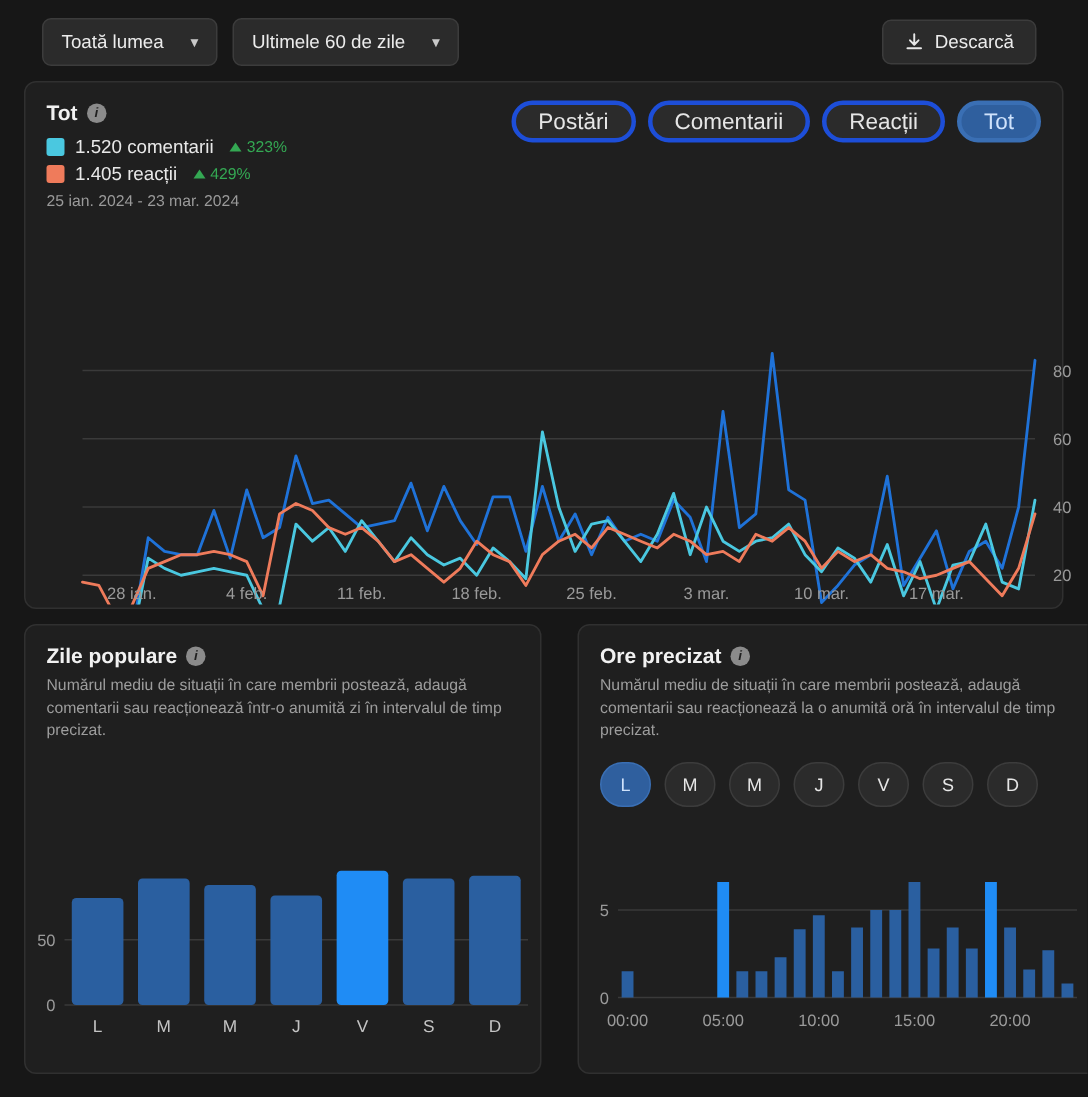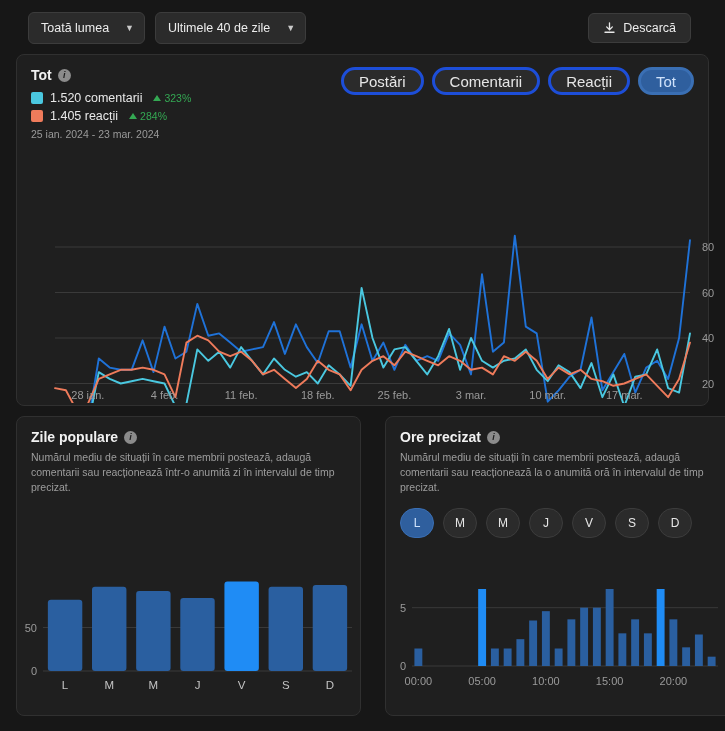--- a/index.html
+++ b/index.html
@@ -97,21 +97,21 @@
 <body>
 
 <div class="app">
 
   <div class="topbar">
     <div class="pill-select">
       <span>Toată lumea</span>
       <span class="caret">▼</span>
     </div>
     <div class="pill-select">
-      <span>Ultimele 40 de zile</span>
+      <span>Ultimele 60 de zile</span>
       <span class="caret">▼</span>
     </div>
     <div class="spacer"></div>
     <div class="download-btn">
       <svg width="13" height="13" viewBox="0 0 16 16">
         <path d="M8 1 L8 9 M4.5 6 L8 9.6 L11.5 6" stroke="#e8e8e8" stroke-width="1.6" fill="none" stroke-linecap="round" stroke-linejoin="round"></path>
         <path d="M2.5 12.5 L13.5 12.5" stroke="#e8e8e8" stroke-width="1.8" stroke-linecap="round"></path>
       </svg>
       <span>Descarcă</span>
     </div>
@@ -131,21 +131,21 @@
         <span class="delta">
           <span class="tri-up"></span>
           <span>323%</span>
         </span>
       </div>
       <div class="legend-row">
         <span class="swatch" style="background:#ef7b5b"></span>
         <span class="legend-label">1.405 reacții</span>
         <span class="delta">
           <span class="tri-up"></span>
-          <span>284%</span>
+          <span>429%</span>
         </span>
       </div>
       <div class="daterange">25 ian. 2024 - 23 mar. 2024</div>
     </div>
 
     <div class="filter-pills">
       <div class="fpill">Postări</div>
       <div class="fpill">Comentarii</div>
       <div class="fpill">Reacții</div>
       <div class="fpill active">Tot</div>

